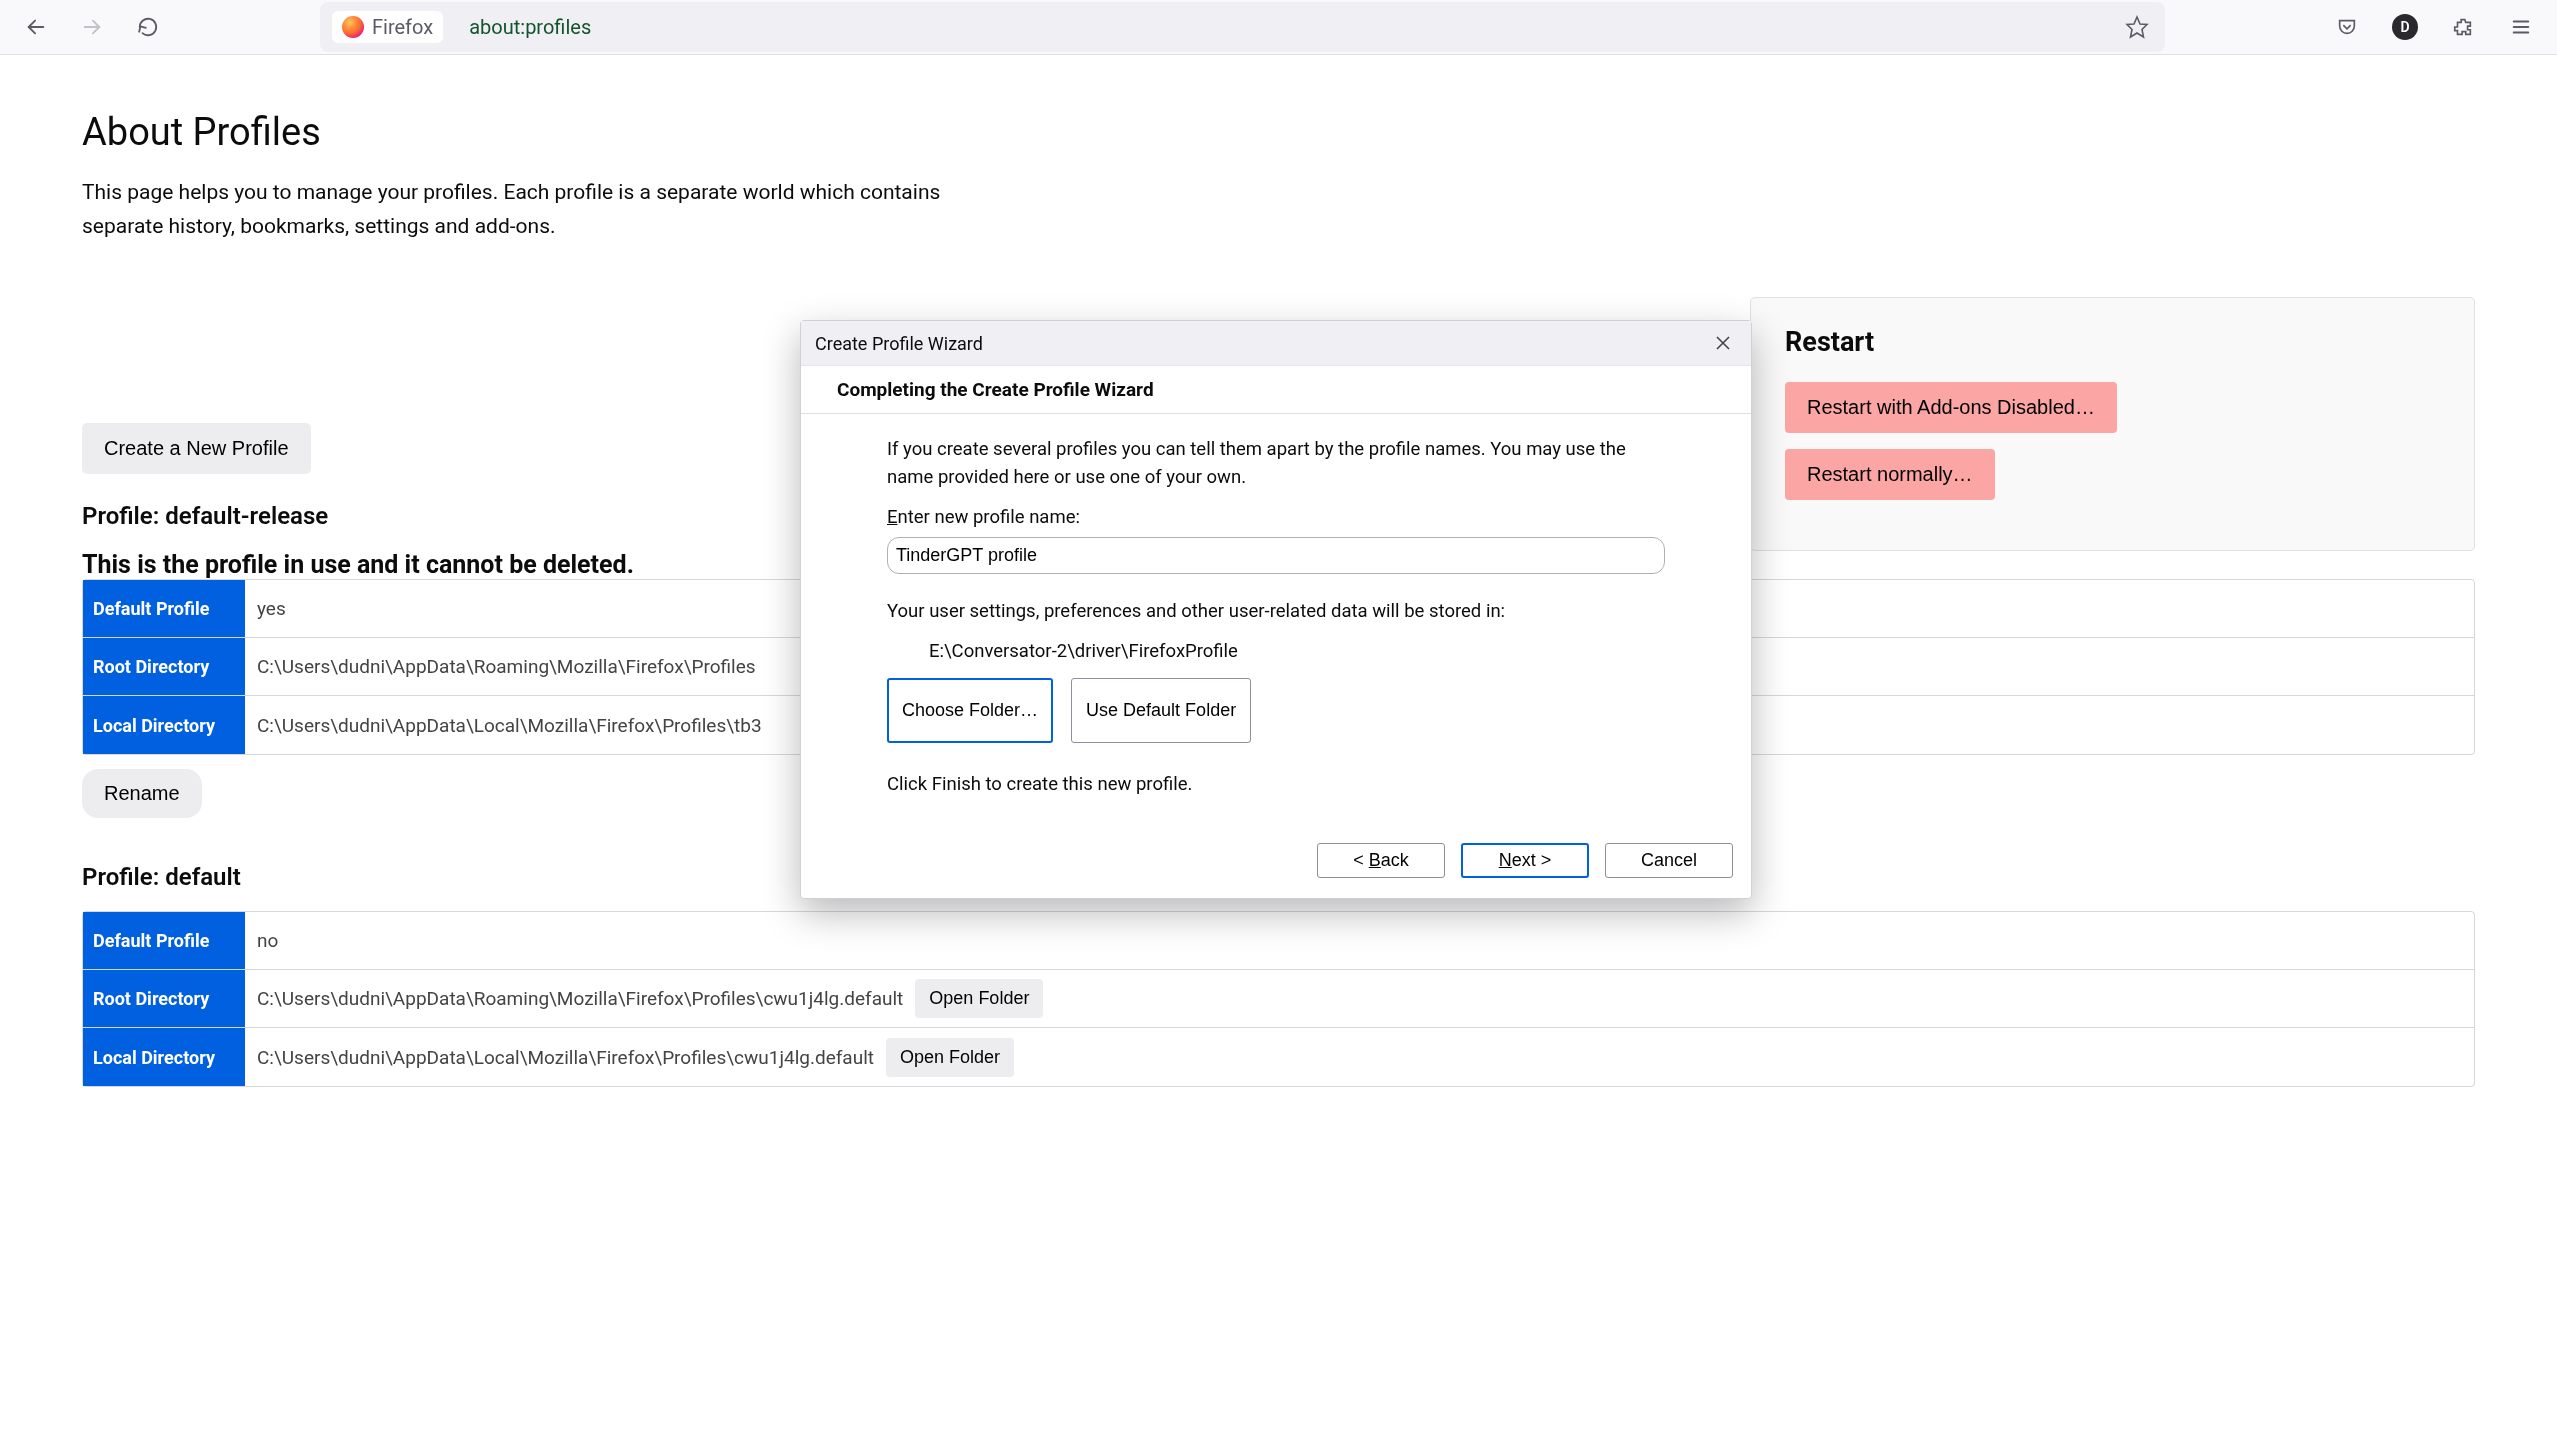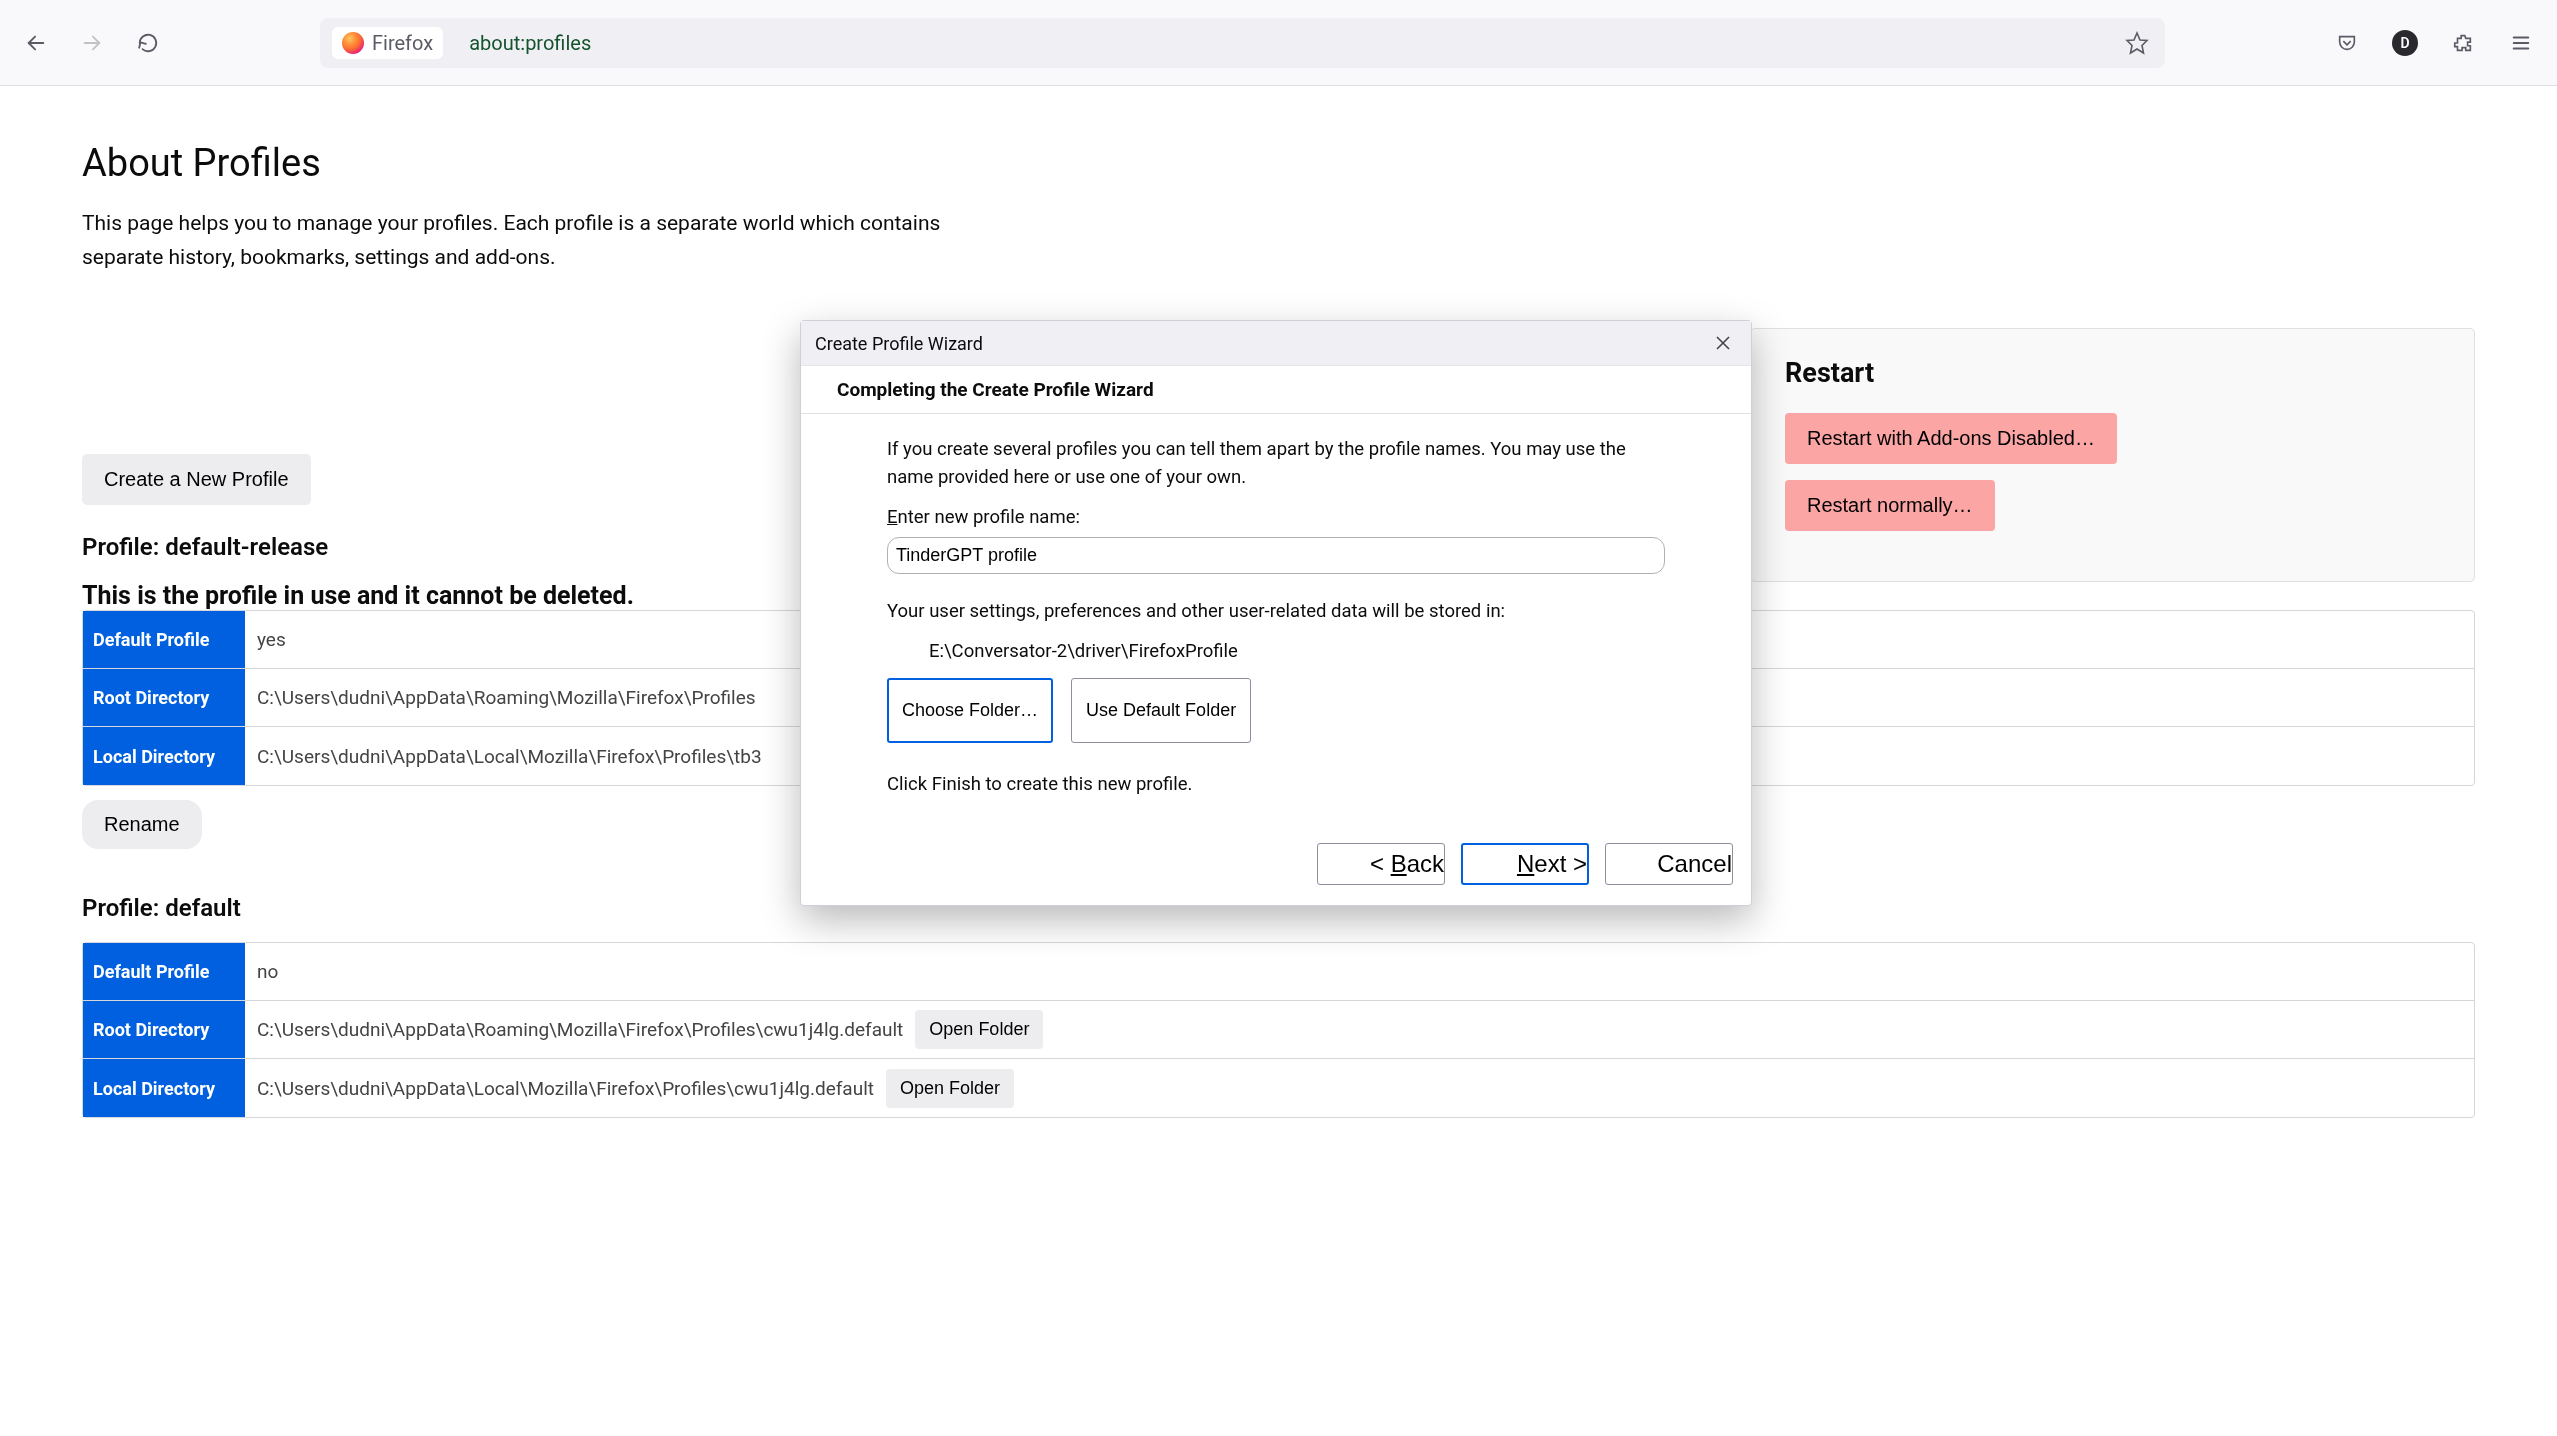--- a/index.html
+++ b/index.html
@@ -8,21 +8,21 @@
   background: #fff;
   color: #0c0c0d;
   width: 2557px;
   height: 1436px;
   overflow: hidden;
   position: relative;
 }
 
 
 .browser-toolbar {
-  height: 86px;
+  height: 55px;
   background: #f9f9fb;
   border-bottom: 1px solid #e0e0e2;
   display: flex;
   align-items: center;
   padding: 0 12px;
   gap: 8px;
 }
 .nav-btn {
   width: 48px;
   height: 48px;
@@ -283,24 +283,24 @@
   display: flex;
   justify-content: flex-end;
   gap: 16px;
   padding: 12px 18px 20px;
 }
 .dlg-btn2 {
   background: #fff;
   border: 1px solid #8f8f9d;
   padding: 6px 0;
   min-width: 128px;
-  font-size: 24px;
+  font-size: 18px;
   border-radius: 3px;
   cursor: pointer;
-  text-align: right;
+  text-align: center;
 }
 .dlg-btn2.focus {
   border: 2px solid #0060df;
   padding: 5px 0;
 }
 .dlg-btn2 .u { text-decoration: underline; }
 
 
 .avatar {
   width: 26px;

